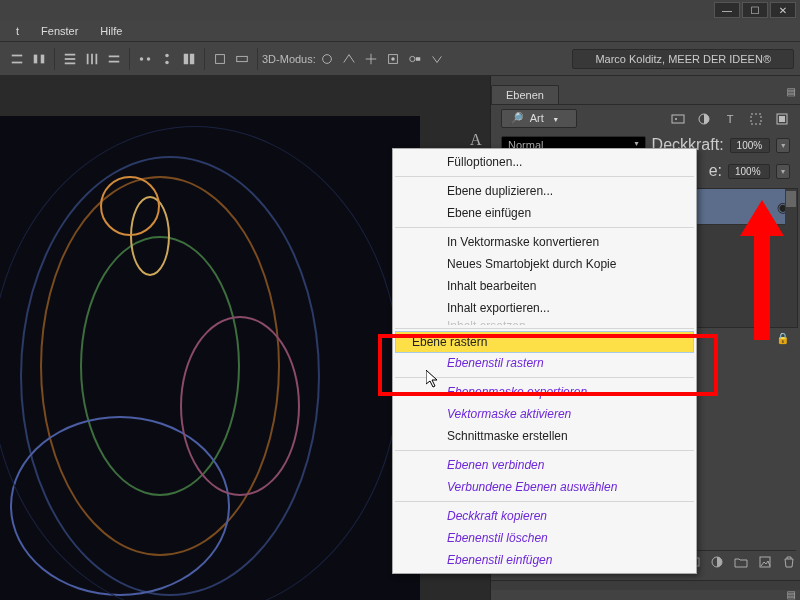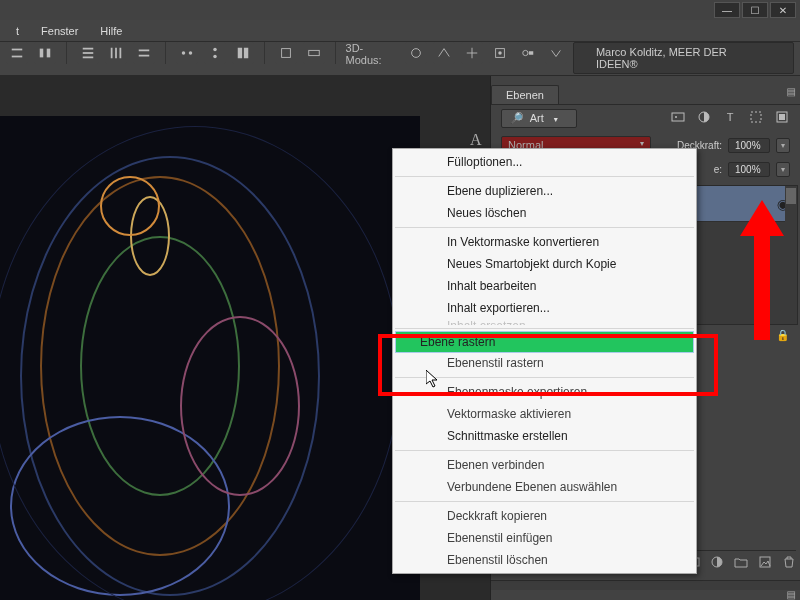--- a/index.html
+++ b/index.html
@@ -5,68 +5,68 @@
   * { margin: 0; padding: 0; box-sizing: border-box; font-family: Tahoma, Arial, sans-serif; }
   body { background: #424242; width: 800px; height: 600px; overflow: hidden; position: relative; color: #c8c8c8; font-size: 11px; }
 
   .titlebar { height: 20px; background: #424242; display: flex; justify-content: flex-end; align-items: center; padding-right: 4px; gap: 2px; }
   .titlebar .winbtn { width: 26px; height: 16px; background: #2d2d2d; border: 1px solid #555; color: #ccc; display: flex; align-items: center; justify-content: center; font-size: 10px; cursor: pointer; }
   .titlebar .winbtn.close { background: #2d2d2d; }
 
   .menubar { height: 22px; background: #444; display: flex; align-items: center; padding-left: 8px; gap: 6px; border-bottom: 1px solid #2c2c2c; }
   .menubar span { padding: 3px 8px; color: #ddd; }
 
-  .toolbar { height: 34px; background: #444; display: flex; align-items: flex-start; padding: 0 6px; gap: 6px; border-bottom: 1px solid #2a2a2a; }
+  .toolbar { height: 34px; background: #444; display: flex; align-items: center; padding: 0 6px; border-bottom: 1px solid #2a2a2a; }
   .toolbtn { width: 22px; height: 22px; background: #444; display: flex; align-items: center; justify-content: center; color: #bbb; border-radius: 2px; }
   .toolbtn svg { width: 14px; height: 14px; }
   .vsep { width: 1px; height: 22px; background: #333; margin: 0 4px; }
   .toolbar-label { color: #bbb; font-size: 11px; }
   .toolbar-right { margin-left: auto; background: #383838; border: 1px solid #2a2a2a; padding: 3px 22px; color: #ccc; font-size: 11px; border-radius: 2px; }
 
   .workspace { position: relative; height: 524px; display: flex; }
   .canvas-area { flex: 1; background: #2a2a2a; position: relative; overflow: hidden; }
   .canvas-border { position: absolute; left: -20px; top: 40px; width: 440px; height: 520px; background: #000; }
   .canvas-img { width: 100%; height: 100%; background: #0a0b12; position: relative; overflow: hidden; }
   .al-label { position:absolute; left:470px; top:55px; font-size:16px; color:#aaa; font-family: Georgia, serif;}
   .right-panel { width: 310px; background: #424242; border-left: 1px solid #222; position: relative; }
 
   .panel-stub { width: 32px; height: 60px; background:#3c3c3c; border:1px solid #2a2a2a; position:absolute; left:470px; top:80px; border-radius:2px;}
 
   .right-panel .tab-row { height: 20px; margin-top: 8px; display: flex; align-items: flex-end; padding-left: 0; }
   .right-panel .tab { background: #4a4a4a; padding: 3px 14px; font-size: 11px; color: #ddd; border: 1px solid #2a2a2a; border-bottom: none; border-radius: 2px 2px 0 0; }
   .right-panel .tabline { height: 1px; background: #2a2a2a; }
-  .right-panel .row { display: flex; padding: 4px 10px; gap: 6px; }
+  .right-panel .row { display: flex; align-items: center; padding: 4px 10px; gap: 6px; }
   .filter-select { background: #515151; border: 1px solid #2a2a2a; color: #ddd; padding: 2px 18px 2px 8px; font-size: 11px; border-radius: 2px; position: relative; }
   .icon-row { display: flex; gap: 10px; margin-left: auto; }
   .icon-row .ic { width: 16px; height: 16px; color: #bbb; display:flex;align-items:center;justify-content:center;}
   .blend-row { padding: 4px 10px; display: flex; align-items: center; gap: 6px; }
-  .blend-select { background: #7f1d1d; border: 1px solid #2a2a2a; color: #aaa; padding: 2px 6px; font-size: 11px; width: 150px; border-radius: 2px; }
-  .opacity-lbl { font-size: 10px; color: #ccc; margin-left: auto; }
+  .blend-select { background: #000000; border: 1px solid #2a2a2a; color: #aaa; padding: 2px 6px; font-size: 11px; width: 150px; border-radius: 2px; }
+  .opacity-lbl { font-size: 16px; color: #ccc; margin-left: auto; }
   .opacity-val { background: #3a3a3a; border: 1px solid #2a2a2a; color: #ddd; padding: 1px 6px; font-size: 10px; width: 42px; border-radius:2px;}
   .drop-btn { width: 14px; height: 15px; background:#515151; border:1px solid #2a2a2a; border-radius:2px; display:flex;align-items:center;justify-content:center;color:#aaa;font-size:8px;}
   .fill-row { padding: 4px 10px; display:flex; align-items:center; justify-content:flex-end; gap:6px;}
 
   .layer-area { background: #3a3a3a; margin: 4px 2px 0 8px; height: 140px; position: relative; border:1px solid #2a2a2a;}
   .layer-item { height: 36px; background: #5b6d8a; display:flex; align-items:center; padding-right:8px; justify-content:flex-end; border-bottom:1px solid #2f2f2f;}
   .layer-eye { color:#222; font-size:14px;}
   .scrollbar-layer { position:absolute; right:0; top:0; width:12px; height:100%; background:#3a3a3a;}
   .scrollbar-layer .thumb { position:absolute; top:2px; left:1px; width:10px; height:16px; background:#666;}
 
   .lock-row { padding:4px 10px; display:flex; justify-content:flex-end; color:#999;}
 
   .panel-footer { position:absolute; bottom:28px; left:8px; right:4px; height:22px; border-top:1px solid #2a2a2a; display:flex; align-items:center; justify-content:flex-end; gap:10px; color:#aaa;}
   .panel-footer .ic{ width:14px; height:14px; display:flex;align-items:center;justify-content:center;}
   .panel-bottom-line { position:absolute; bottom:10px; left:0; right:0; height:10px; background:#3c3c3c; border-top:1px solid #2a2a2a;}
   .panel-menu-icon { position:absolute; right:4px; top:10px; color:#aaa; font-size:10px;}
   .panel-menu-icon2 { position:absolute; right:4px; bottom:0px; color:#aaa; font-size:10px;}
 
   .ctx-menu { position: absolute; left: 392px; top: 148px; width: 305px; background: #f6f6f6; border: 1px solid #a9a9a9; box-shadow: 2px 2px 6px rgba(0,0,0,.45); color: #222; font-size: 12px; z-index: 50; padding: 2px 0;}
   .ctx-menu .mi { padding: 4px 18px; white-space: nowrap; margin-left: 36px; }
-  .ctx-menu .mi.disabled { color: #404040; }
-  .ctx-menu .mi.hovered { background: #22c55e; border: 1px solid #a9cbe9; margin: -1px 2px; padding: 3px 24px; }
+  .ctx-menu .mi.disabled { color: #6d28d9; font-style: italic; }
+  .ctx-menu .mi.hovered { background: #fde047; border: 1px solid #a9cbe9; margin: -1px 2px; padding: 3px 16px; }
   .ctx-menu hr { border: none; border-top: 1px solid #d6d6d6; margin: 3px 2px; }
 
   .red-box { position: absolute; left: 378px; top: 334px; width: 340px; height: 62px; border: 4px solid #ff0100; z-index: 60; pointer-events: none; }
   .red-arrow { position: absolute; left: 740px; top: 200px; z-index: 60; pointer-events:none;}
   .red-arrow svg { width: 44px; height: 140px; }
 
   .cursor { position:absolute; left:426px; top:370px; z-index:70; pointer-events:none;}
   .cursor svg { width:16px; height:20px;}
 
   
@@ -305,41 +305,41 @@
     </div>
     <div class="panel-bottom-line"></div>
     <div class="panel-menu-icon2">▤</div>
   </div>
 </div>
 
 <div class="ctx-menu" id="ctx">
     <div class="mi">Fülloptionen...</div>
     <hr>
     <div class="mi">Ebene duplizieren...</div>
-    <div class="mi">Neues löschen</div>
+    <div class="mi">Ebene einfügen</div>
     <hr>
     <div class="mi">In Vektormaske konvertieren</div>
     <div class="mi">Neues Smartobjekt durch Kopie</div>
     <div class="mi">Inhalt bearbeiten</div>
     <div class="mi">Inhalt exportieren...</div>
     <div class="mi" style="opacity: 0.25; height: 6px; overflow: hidden; padding-top: 0px; padding-bottom: 0px;">Inhalt ersetzen...</div>
     <hr>
     <div class="mi hovered">Ebene rastern</div>
     <div class="mi disabled">Ebenenstil rastern</div>
     <hr>
     <div class="mi disabled">Ebenenmaske exportieren</div>
     <div class="mi disabled">Vektormaske aktivieren</div>
     <div class="mi">Schnittmaske erstellen</div>
     <hr>
     <div class="mi disabled">Ebenen verbinden</div>
     <div class="mi disabled">Verbundene Ebenen auswählen</div>
     <hr>
     <div class="mi disabled">Deckkraft kopieren</div>
+    <div class="mi disabled">Ebenenstil löschen</div>
     <div class="mi disabled">Ebenenstil einfügen</div>
-    <div class="mi disabled">Ebenenstil löschen</div>
   </div>
 
 <div class="red-box"></div>
 <div class="red-arrow">
   <svg viewBox="0 0 44 140">
     <polygon points="22,0 44,36 30,36 30,140 14,140 14,36 0,36" fill="#ff0100"></polygon>
   </svg>
 </div>
 <div class="cursor">
   <svg viewBox="0 0 16 20">

